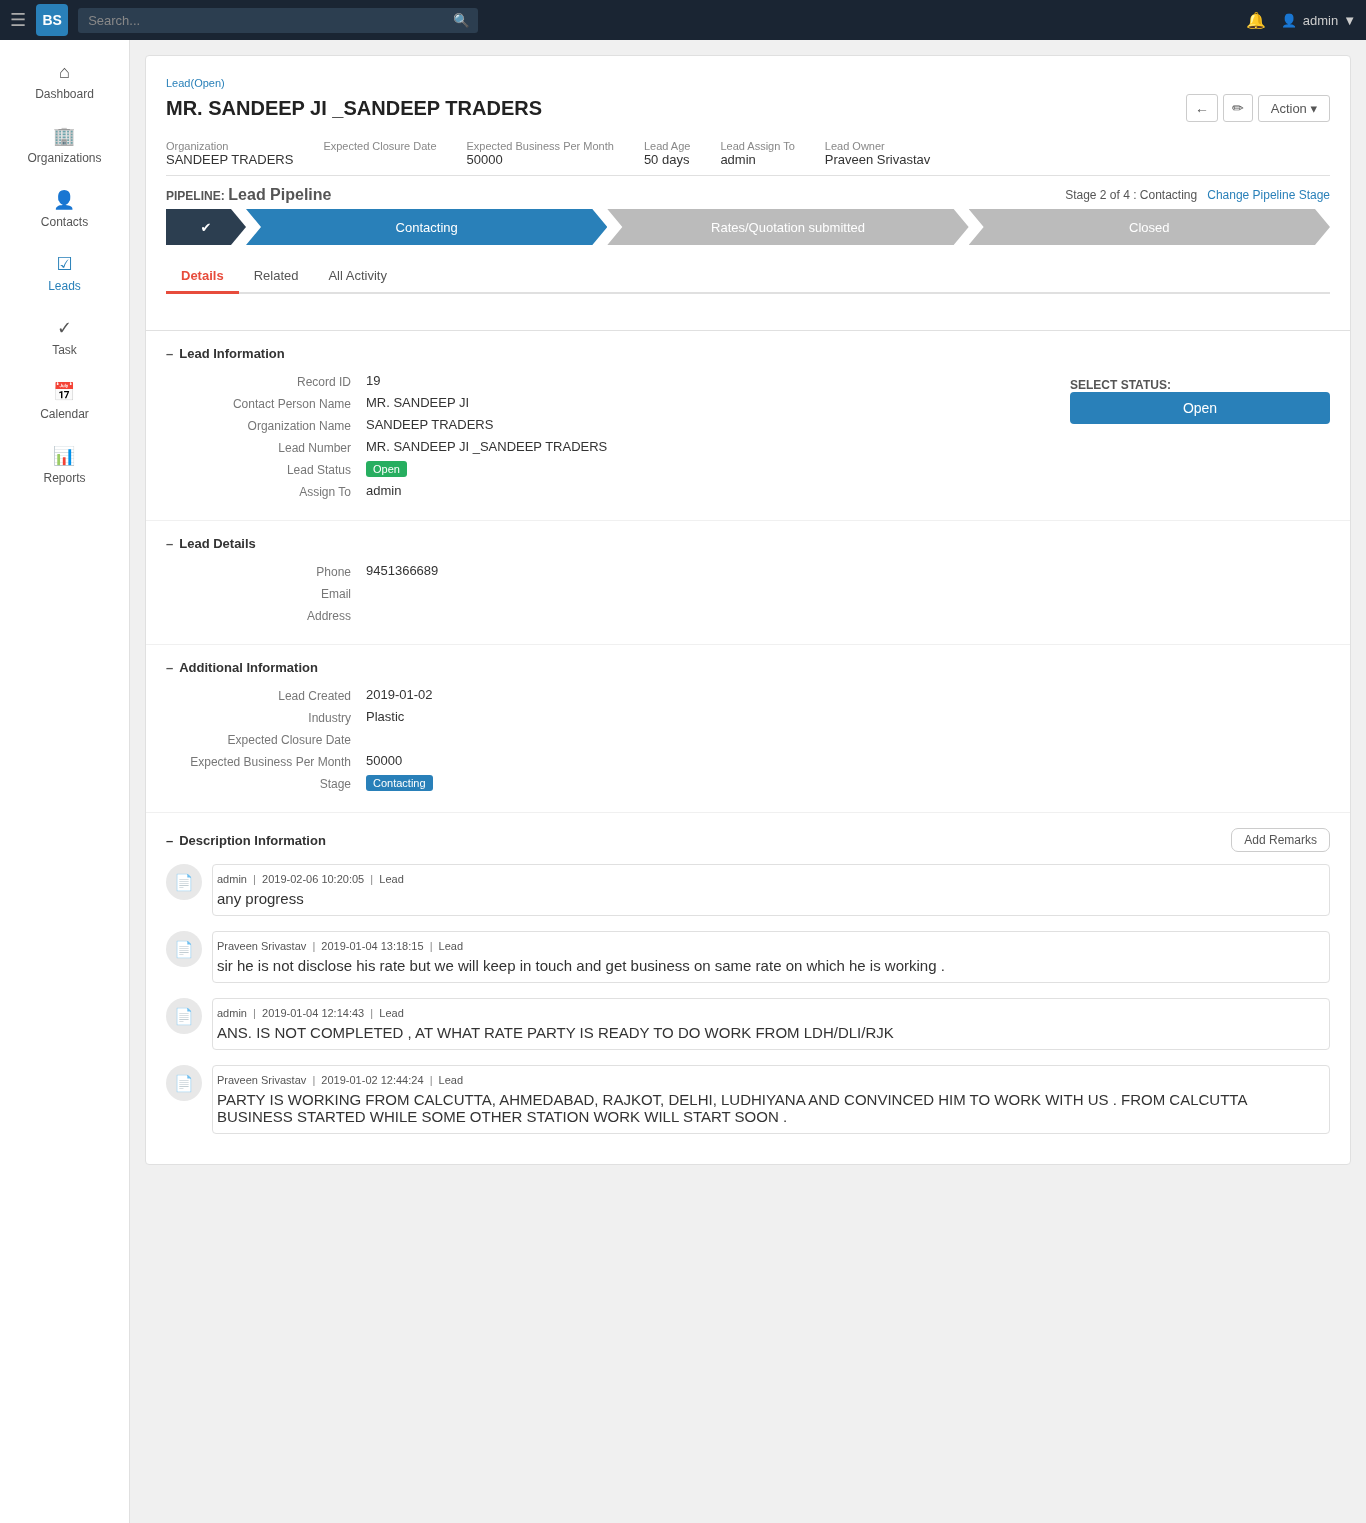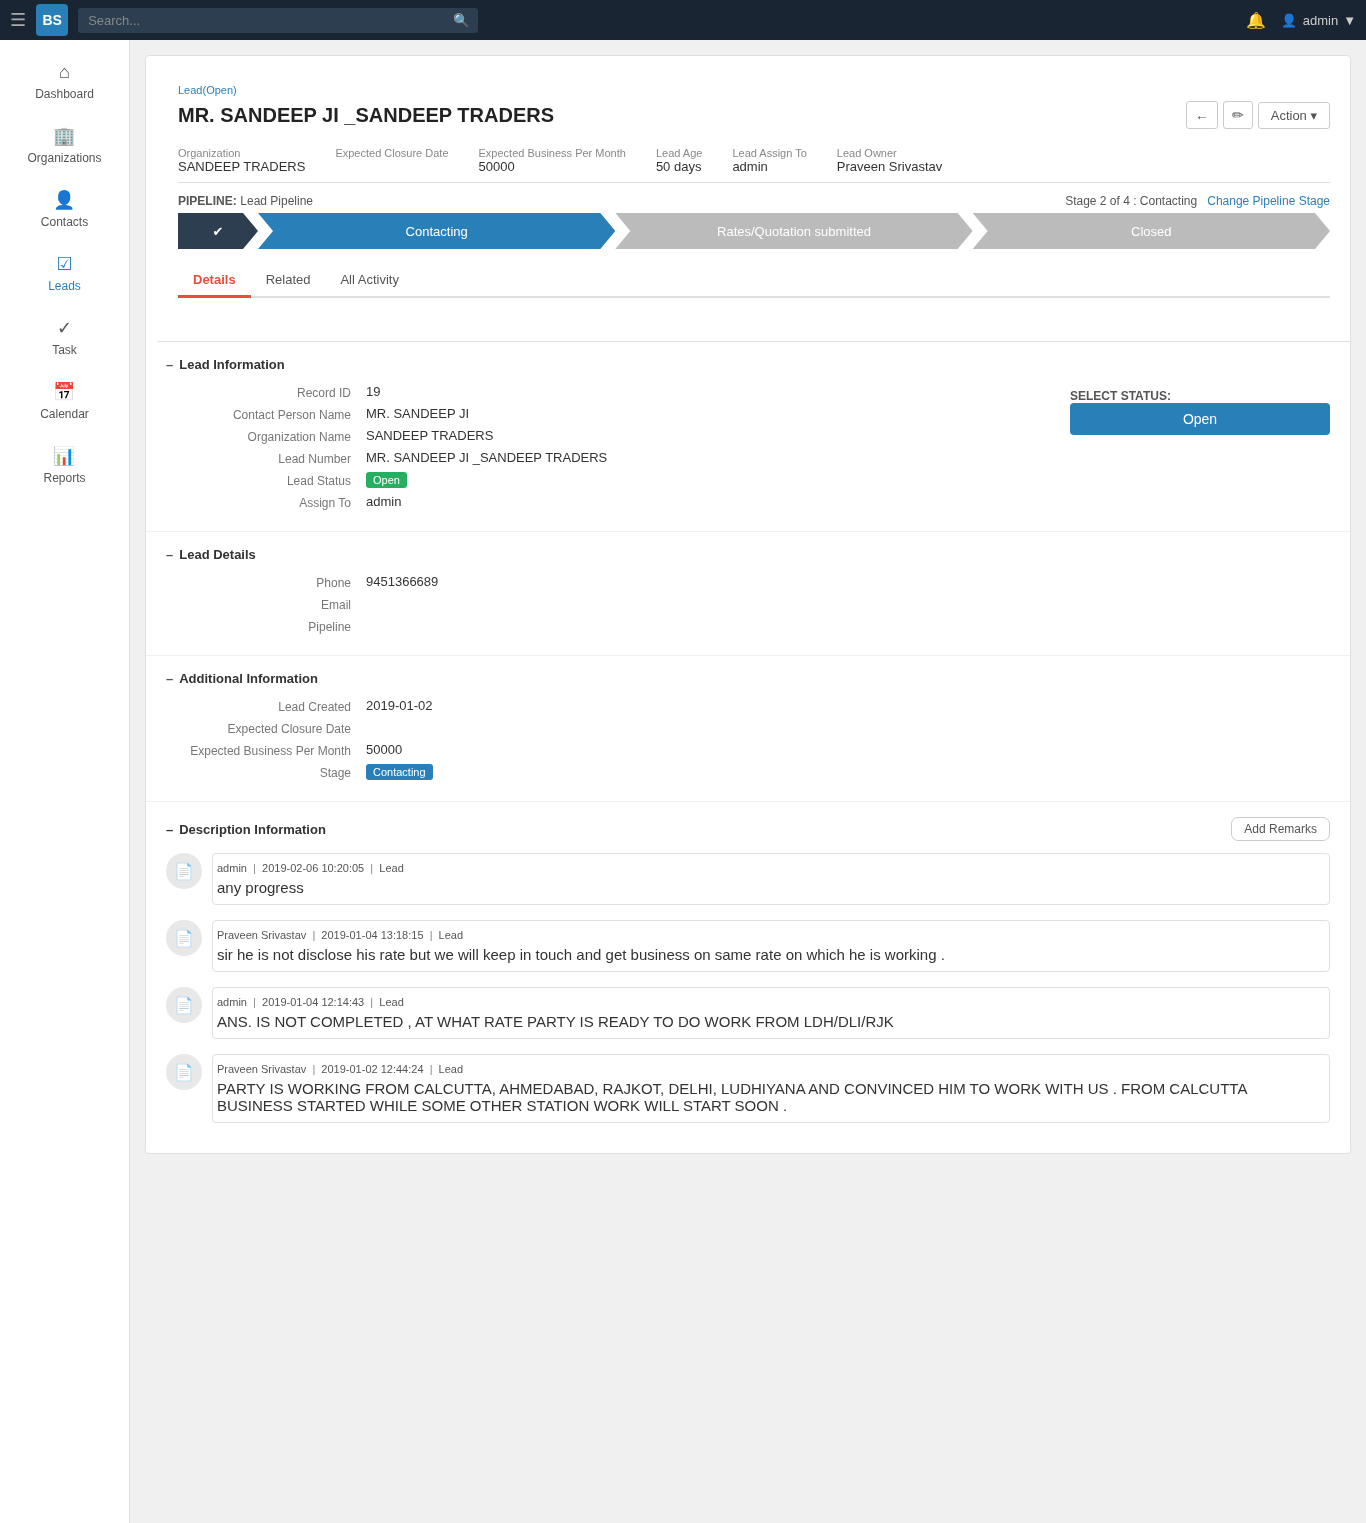--- a/index.html
+++ b/index.html
@@ -413,21 +413,21 @@
       <span>Calendar</span>
     </div>
     <div class="sidebar-item">
       <span class="sidebar-icon">📊</span>
       <span>Reports</span>
     </div>
   </aside>
 
   <main class="main">
     <div class="content-card">
-      <div style="padding: 28px 20px; border-bottom: 1px solid #e0e0e0; margin-left: 12px;">
+      <div style="padding: 21px 20px; border-bottom: 1px solid #e0e0e0;">
 
         <div class="breadcrumb">
           <a>Lead(Open)</a>
         </div>
 
         <div class="page-header">
           <h1 class="page-title">MR. SANDEEP JI _SANDEEP TRADERS</h1>
           <div class="header-actions">
             <button class="btn-icon">←</button>
             <button class="btn-icon">✏</button>
@@ -458,21 +458,21 @@
           </div>
           <div class="meta-item">
             <label>Lead Owner</label>
             <span>Praveen Srivastav</span>
           </div>
         </div>
 
         <div class="pipeline-bar">
           <div>
             <span style="font-size:12px;color:#555;font-weight:bold;">PIPELINE:</span>
-            <span style="font-size:12px;color:#555;">Lead Pipeline</span>
+            <span style="font-size:16px;color:#555;font-weight:bold;">Lead Pipeline</span>
           </div>
           <div style="font-size:12px;color:#555;">
             <span>Stage 2 of 4 : Contacting</span>
             &nbsp;
             <a style="color:#2980b9;text-decoration:none;">Change Pipeline Stage</a>
           </div>
         </div>
 
         <div class="pipeline-steps">
           <div class="pipeline-step done" style="clip-path: polygon(0 0, calc(100% - 15px) 0, 100% 50%, calc(100% - 15px) 100%, 0 100%); max-width: 80px;">✔</div>
@@ -536,33 +536,37 @@
         </div>
         <div class="form-row">
           <div class="form-label">Phone</div>
           <div class="form-value">9451366689</div>
         </div>
         <div class="form-row">
           <div class="form-label">Email</div>
           <div class="form-value"></div>
         </div>
         <div class="form-row">
-          <div class="form-label">Pipeline</div>
+          <div class="form-label">Address</div>
           <div class="form-value"></div>
         </div>
       </div>
 
       <div class="section">
         <div class="section-title">
           <span class="minus">–</span>
           <span>Additional Information</span>
         </div>
         <div class="form-row">
           <div class="form-label">Lead Created</div>
           <div class="form-value">2019-01-02</div>
+        </div>
+        <div class="form-row">
+          <div class="form-label">Industry</div>
+          <div class="form-value">Plastic</div>
         </div>
         <div class="form-row">
           <div class="form-label">Expected Closure Date</div>
           <div class="form-value"></div>
         </div>
         <div class="form-row">
           <div class="form-label">Expected Business Per Month</div>
           <div class="form-value">50000</div>
         </div>
         <div class="form-row">

